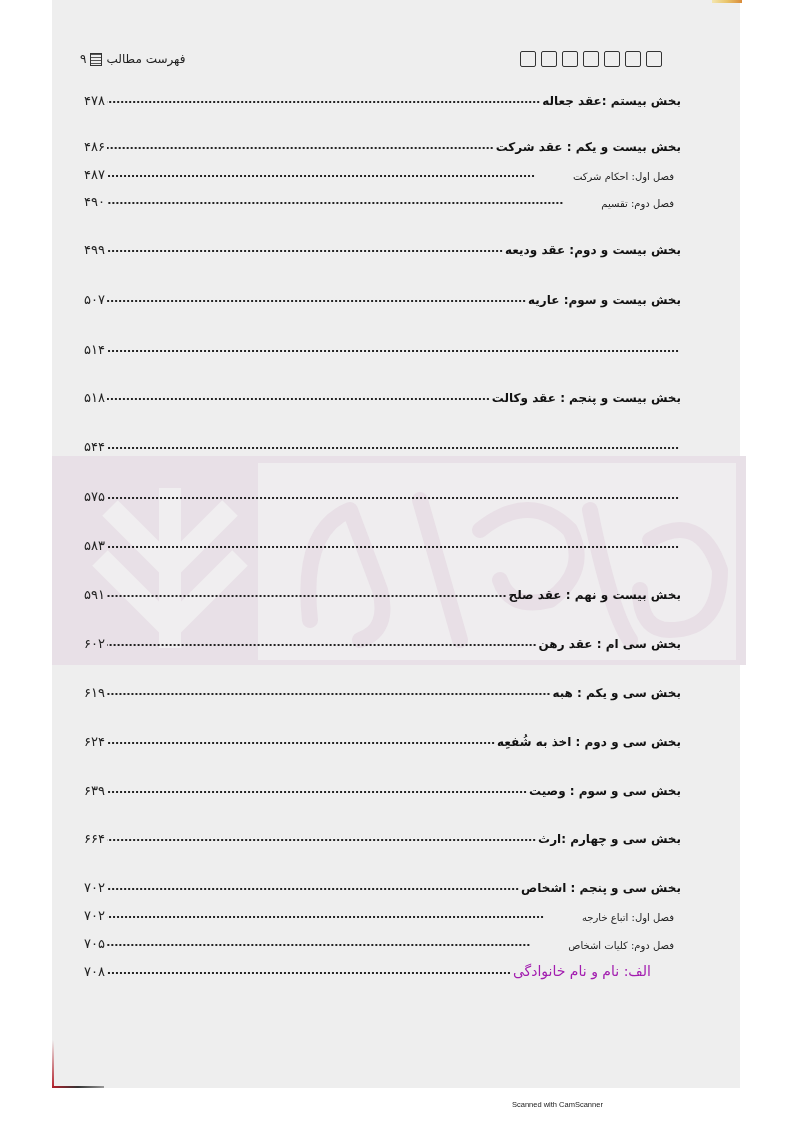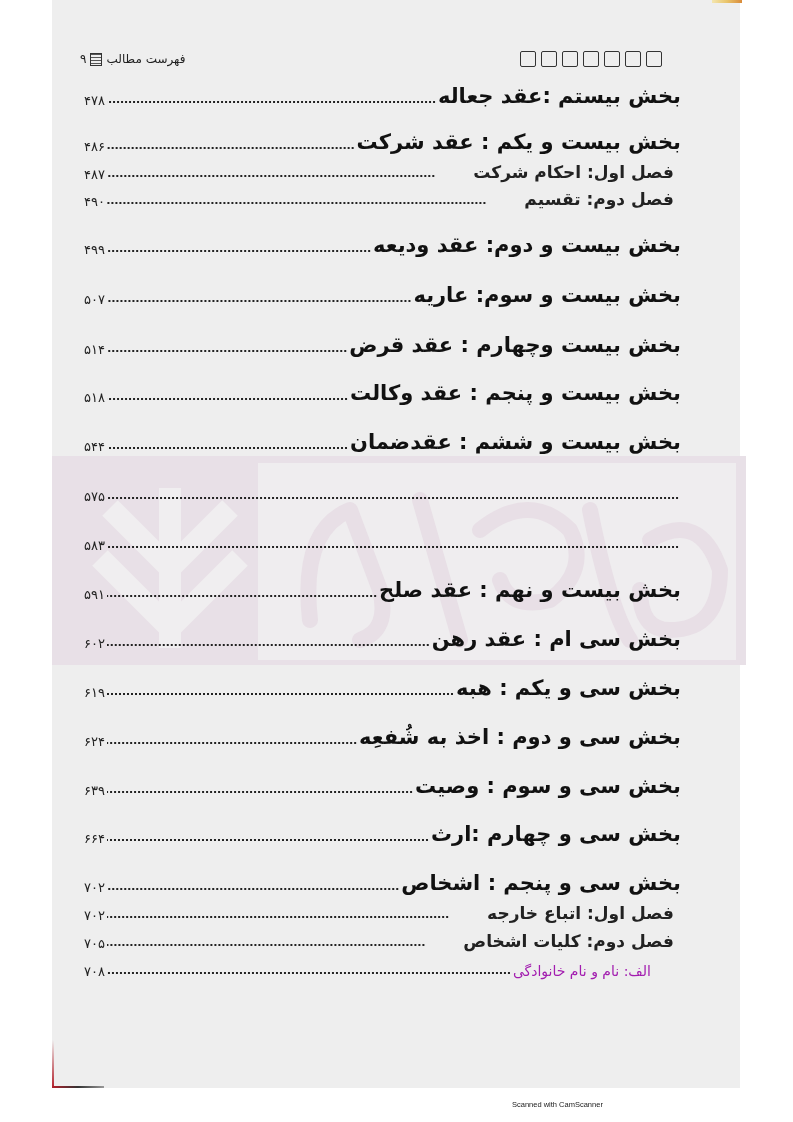--- a/index.html
+++ b/index.html
@@ -53,22 +53,22 @@
     width:16px; height:16px; border:1.5px solid #333; border-radius:2px;
     box-sizing:border-box;
   }
 
   
   .toc-row {
     position:absolute; left:84px; width:597px; height:24px;
     display:flex; direction:rtl; align-items:flex-end;
     color:#111; white-space:nowrap;
   }
-  .toc-title { font-size:21px; font-weight:bold; }
-  .toc-row.sub .toc-title { font-size:17px; font-weight:bold; color:#222;margin-left:36px; }
+  .toc-title { font-size:12px; font-weight:bold; }
+  .toc-row.sub .toc-title { font-size:10px; font-weight:normal; color:#222;margin-left:36px; }
   .toc-row.sub { width:590px; }
   .toc-row.sub2 { width:567px; }
   .toc-row.sub2 .toc-title { font-size:14px; font-weight:normal; color:#a21caf; }
   .toc-dots {
     flex:1; margin:0 2px 5px 2px; height:2px;
     background-image:radial-gradient(circle,#222 0.9px,transparent 1.1px);
     background-size:4px 2px; background-repeat:repeat-x;
     background-position:right;
   }
   .toc-page { font-size:13px; direction:ltr; color:#222; letter-spacing:0.5px; }
@@ -146,31 +146,29 @@
   <span class="toc-title">بخش بیست و دوم: عقد ودیعه</span>
   <span class="toc-dots"></span>
   <span class="toc-page">۴۹۹</span>
 </div>
 <div class="toc-row" style="top:283px">
   <span class="toc-title">بخش بیست و سوم: عاریه</span>
   <span class="toc-dots"></span>
   <span class="toc-page">۵۰۷</span>
 </div>
 <div class="toc-row" style="top:333px">
-  <span class="toc-title">بخش بیست وچهارم : عقد قرض</span>
   <span class="toc-dots"></span>
   <span class="toc-page">۵۱۴</span>
 </div>
 <div class="toc-row" style="top:381px">
   <span class="toc-title">بخش بیست و پنجم : عقد وکالت</span>
   <span class="toc-dots"></span>
   <span class="toc-page">۵۱۸</span>
 </div>
 <div class="toc-row" style="top:430px">
-  <span class="toc-title">بخش بیست و ششم : عقدضمان</span>
   <span class="toc-dots"></span>
   <span class="toc-page">۵۴۴</span>
 </div>
 <div class="toc-row" style="top:480px">
   <span class="toc-dots"></span>
   <span class="toc-page">۵۷۵</span>
 </div>
 <div class="toc-row" style="top:529px">
   <span class="toc-dots"></span>
   <span class="toc-page">۵۸۳</span>

